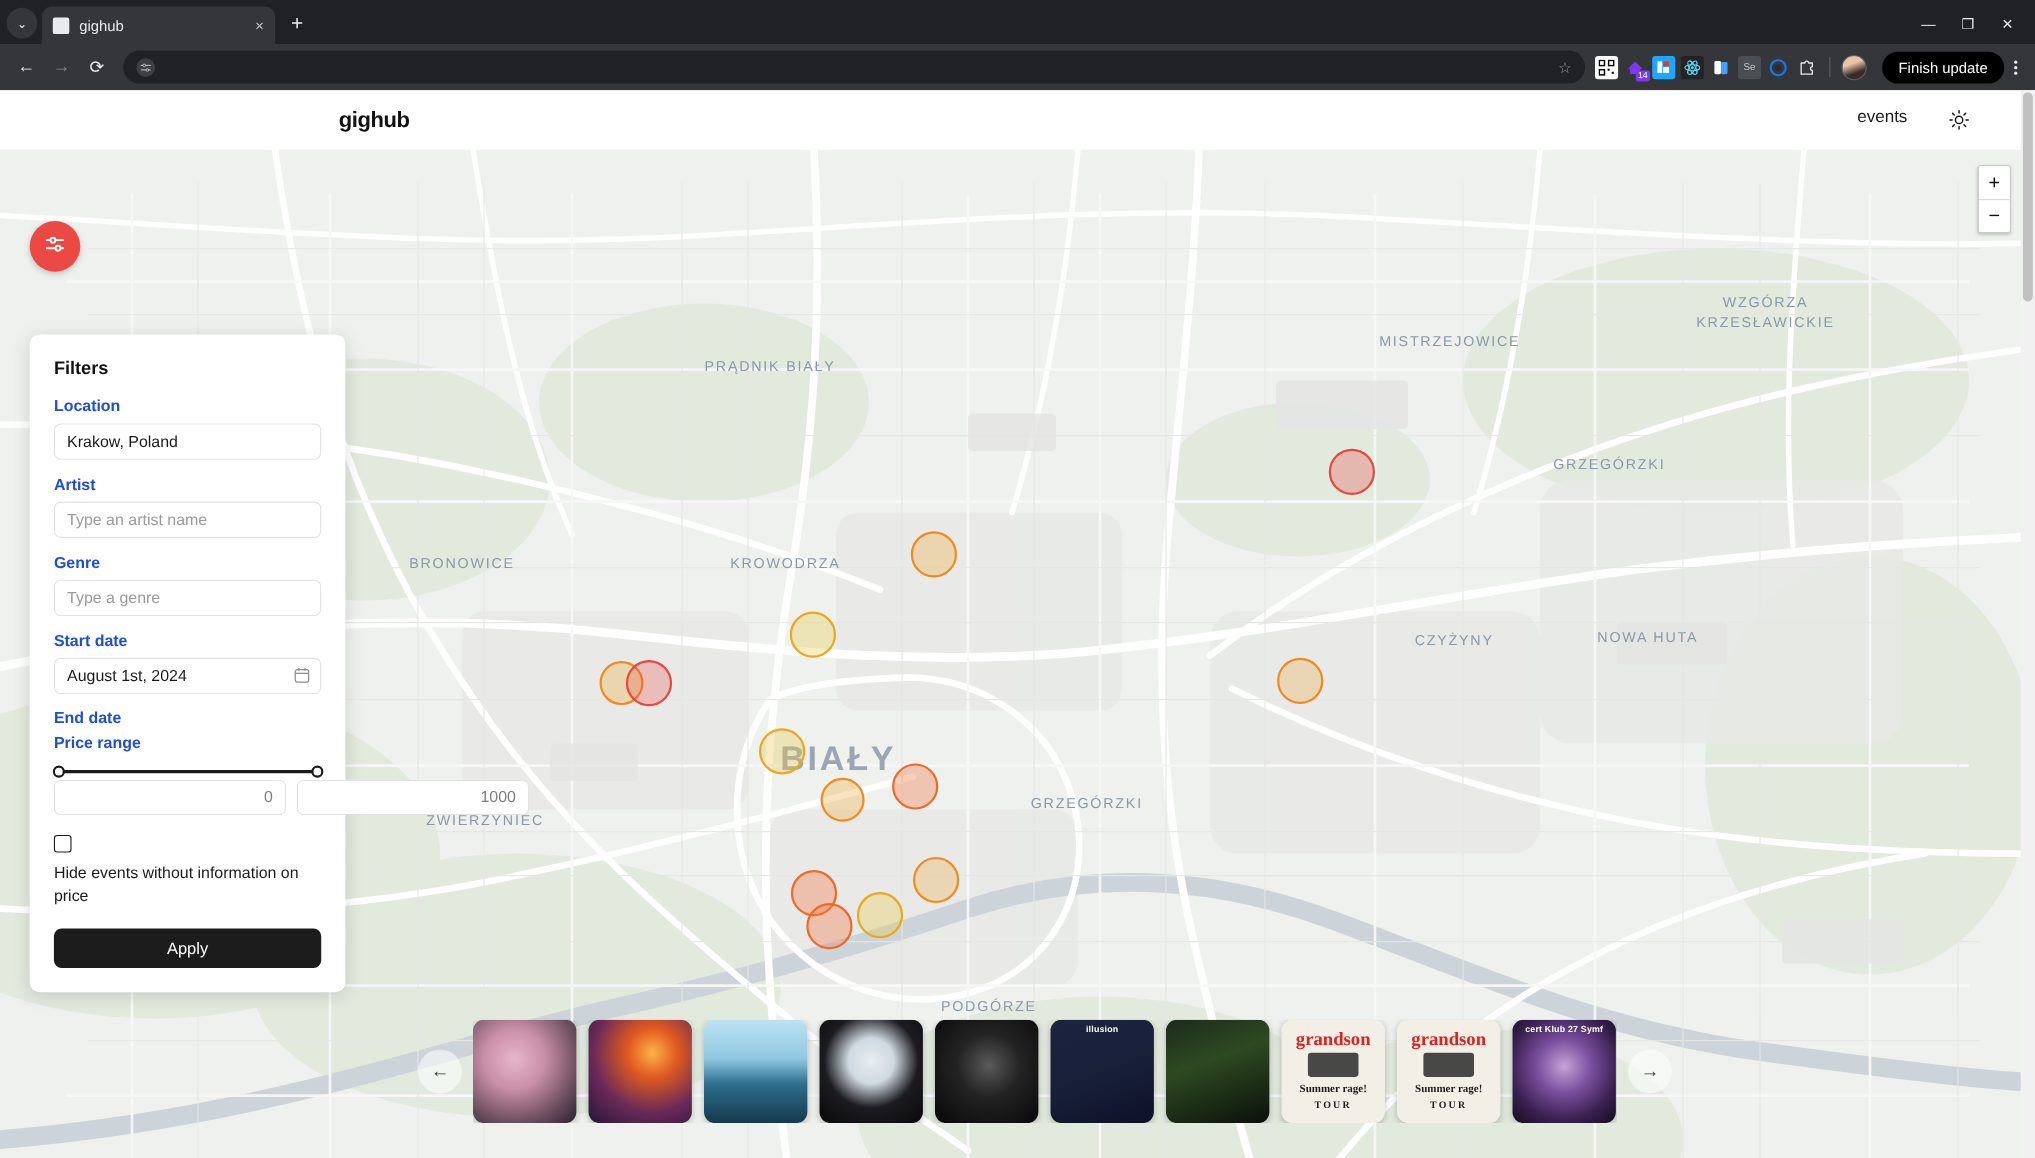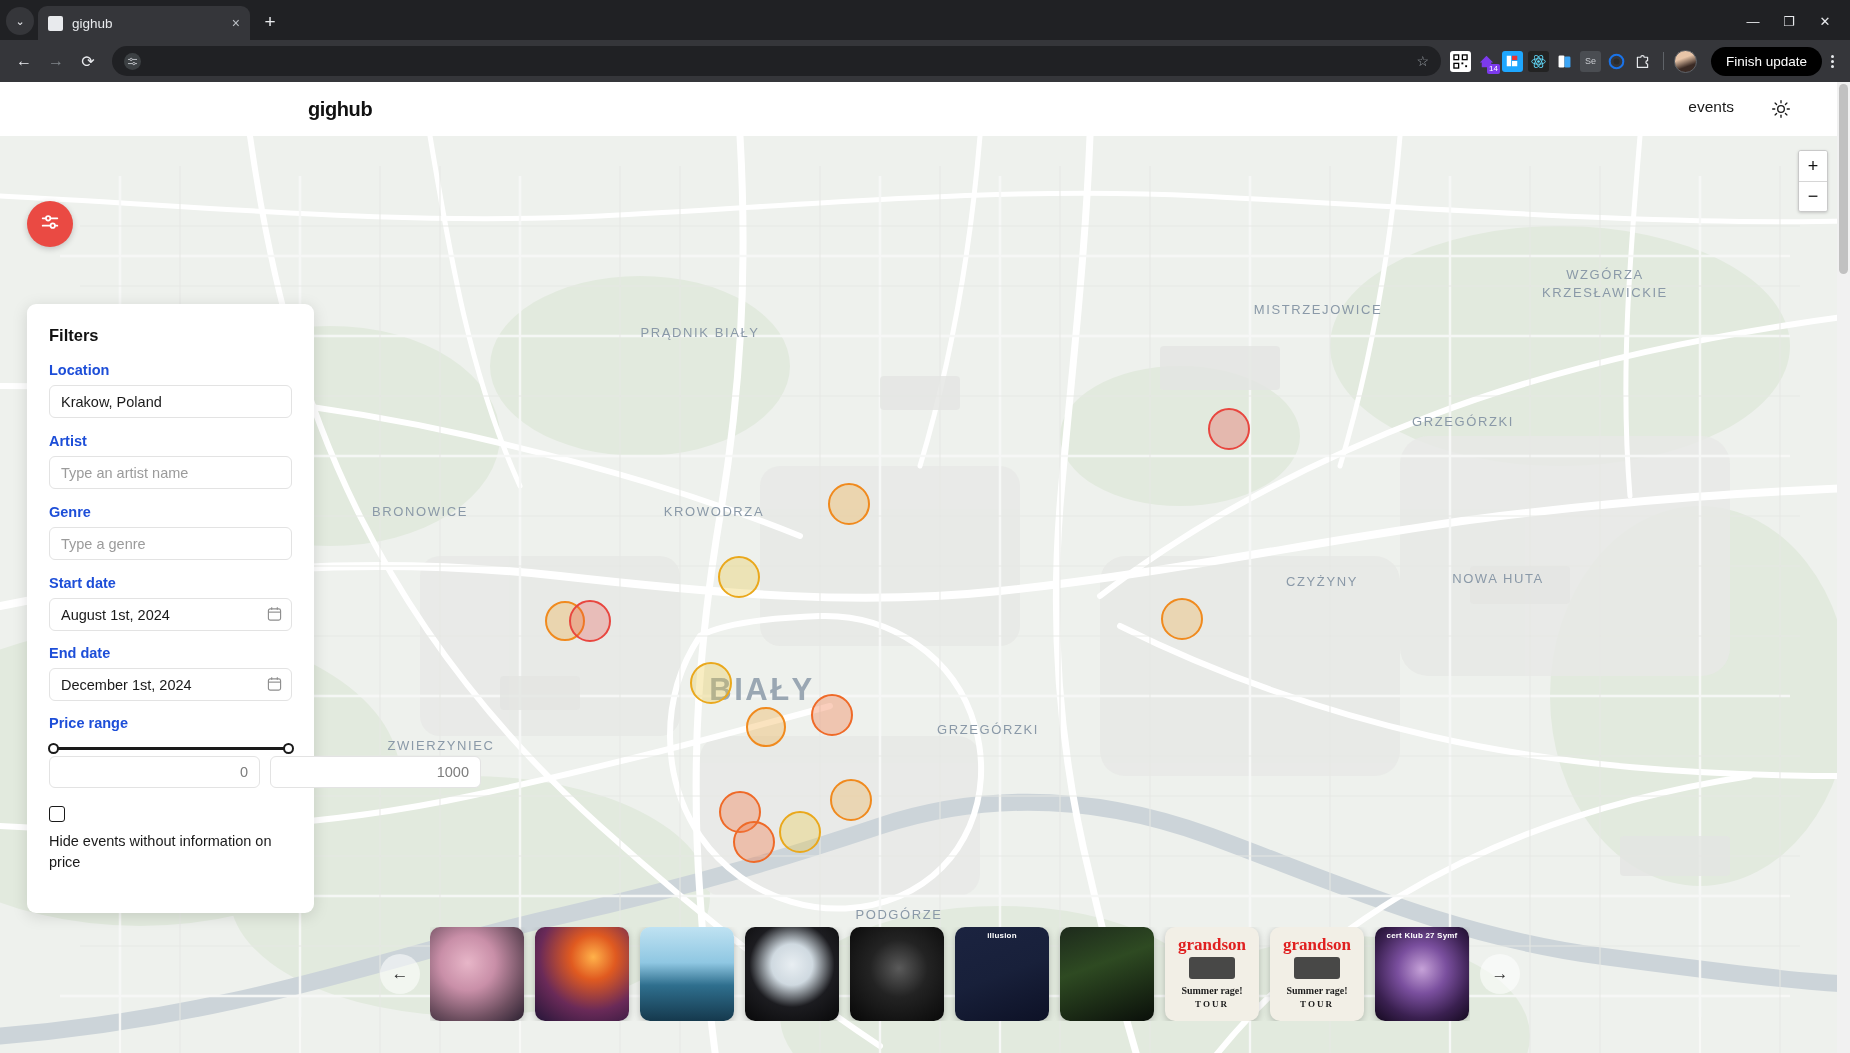--- a/index.html
+++ b/index.html
@@ -466,49 +466,39 @@
           <svg width="15" height="16" viewBox="0 0 16 17" fill="none" stroke="#8d8d8d" stroke-width="1.2">
             <rect x="1.5" y="3" width="13" height="12" rx="2"></rect>
               <line x1="1.5" y1="6.5" x2="14.5" y2="6.5"></line>
             <line x1="5" y1="1.3" x2="5" y2="4"></line>
               <line x1="11" y1="1.3" x2="11" y2="4"></line>
             </svg>
         </span>
       </div>
 
       <div class="f-label">End date</div>
-      <div class="f-date">
-        <input class="f-input" value="December 1st, 2024" style="">
-        <span class="cal-icon">
-          <svg width="15" height="16" viewBox="0 0 16 17" fill="none" stroke="#8d8d8d" stroke-width="1.2">
-            <rect x="1.5" y="3" width="13" height="12" rx="2"></rect>
-              <line x1="1.5" y1="6.5" x2="14.5" y2="6.5"></line>
-            <line x1="5" y1="1.3" x2="5" y2="4"></line>
-              <line x1="11" y1="1.3" x2="11" y2="4"></line>
-            </svg>
-        </span>
-      </div>
 
       <div class="f-label">Price range</div>
       <div class="slider-wrap">
         <div class="slider-track">
           <span class="knob" id="knob-min" style="left: calc(0% - 5.5px);"></span>
           <span class="knob" id="knob-max" style="left: calc(100% - 5.5px);"></span>
         </div>
       </div>
       <div class="price-row">
         <input class="price-in" value="0" style="">
         <input class="price-in" value="1000" style="">
       </div>
 
       <div class="chk-row">
         <span class="chk"></span>
         <span class="chk-label">Hide events without information on price</span>
       </div>
 
+      <button class="apply-btn">Apply</button>
     </div>
 
     <div class="carousel">
       <div class="car-arrow">←</div>
       <div class="car-track">
           <div class="thumb" style="background: radial-gradient(circle at 40% 38%, rgb(231, 182, 200) 0%, rgb(201, 143, 168) 34%, rgb(110, 79, 96) 70%, rgb(42, 32, 48) 100%);"></div>
           <div class="thumb" style="background: radial-gradient(circle at 62% 32%, rgb(255, 178, 74) 0%, rgb(224, 90, 32) 26%, rgb(106, 42, 88) 62%, rgb(36, 21, 56) 100%);"></div>
           <div class="thumb" style="background: linear-gradient(rgb(191, 226, 242) 0%, rgb(143, 199, 226) 38%, rgb(47, 111, 142) 62%, rgb(21, 57, 77) 100%);"></div>
           <div class="thumb" style="background: radial-gradient(circle at 50% 40%, rgb(232, 238, 242) 0%, rgb(207, 217, 224) 28%, rgb(28, 28, 32) 58%, rgb(8, 8, 9) 100%);"></div>
           <div class="thumb" style="background: radial-gradient(circle at 52% 44%, rgb(90, 90, 90) 0%, rgb(35, 35, 35) 40%, rgb(7, 7, 7) 100%);"></div>

